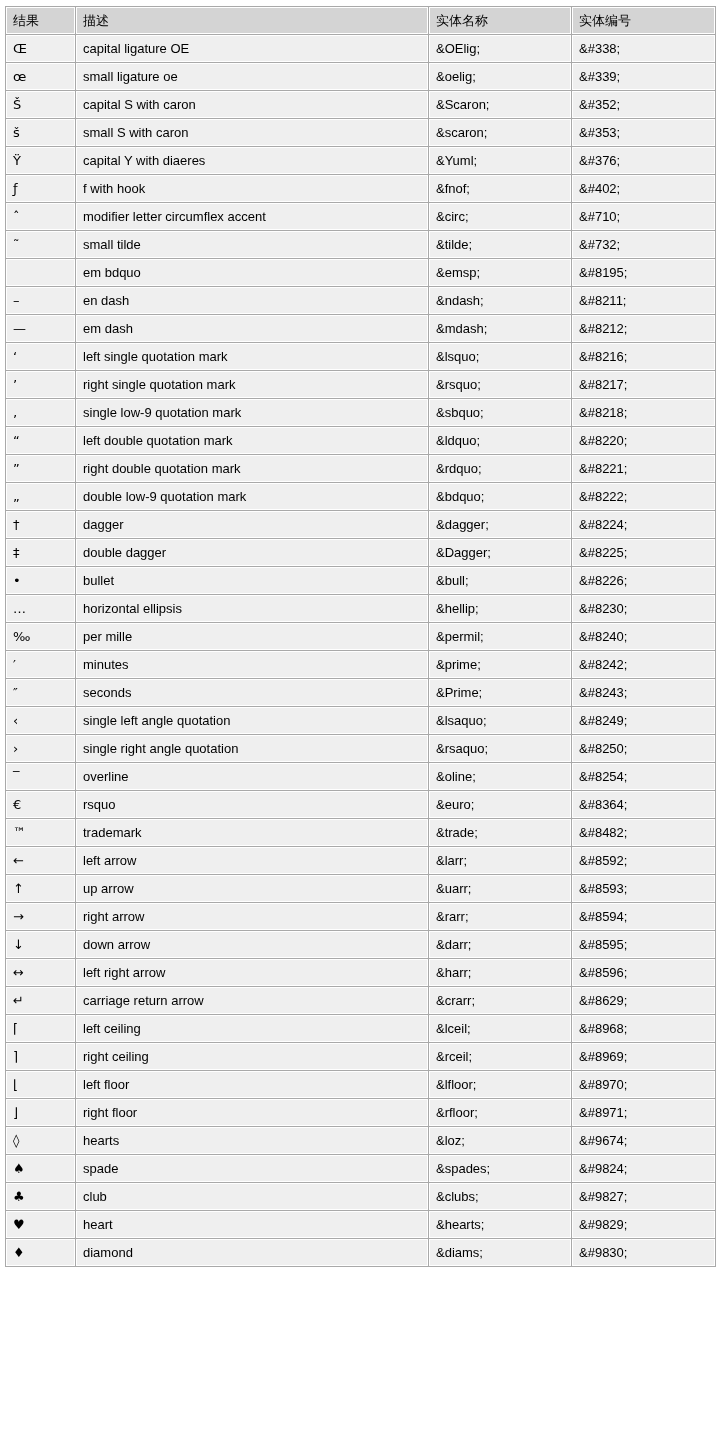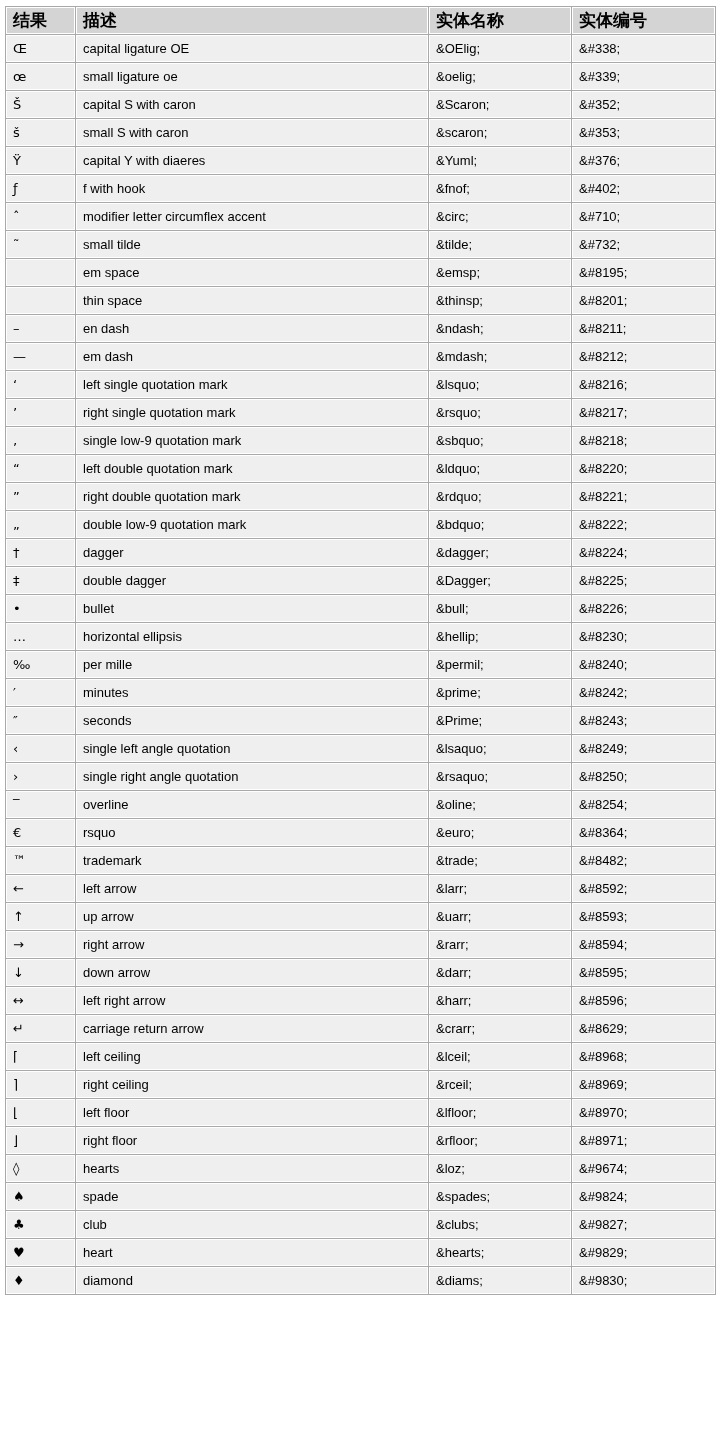--- a/index.html
+++ b/index.html
@@ -26,22 +26,22 @@
     font-size: 13px;
     line-height: 17px;
     padding: 5px 8px 5px 7px;
     text-align: left;
     vertical-align: middle;
     overflow: hidden;
     white-space: nowrap;
   }
   .entity-table th {
     background: var(--header-bg, #d4d4d4);
-    font-weight: bold;
-    font-size: 17px;
+    font-weight: normal;
+    font-size: 13px;
   }
   .entity-table td {
     background: var(--row-bg, #efefef);
   }
   .c-result { font-family: "DejaVu Sans", sans-serif; }
 </style>
 </head>
 <body>
 
 <table class="entity-table">
@@ -103,29 +103,23 @@
         <td>&amp;#710;</td>
       </tr>
       <tr>
         <td class="c-result">˜</td>
         <td>small tilde</td>
         <td>&amp;tilde;</td>
         <td>&amp;#732;</td>
       </tr>
       <tr>
         <td class="c-result"></td>
-        <td>em space</td>
+        <td>em bdquo</td>
         <td>&amp;emsp;</td>
         <td>&amp;#8195;</td>
-      </tr>
-      <tr>
-        <td class="c-result"></td>
-        <td>thin space</td>
-        <td>&amp;thinsp;</td>
-        <td>&amp;#8201;</td>
       </tr>
       <tr>
         <td class="c-result">–</td>
         <td>en dash</td>
         <td>&amp;ndash;</td>
         <td>&amp;#8211;</td>
       </tr>
       <tr>
         <td class="c-result">—</td>
         <td>em dash</td>

